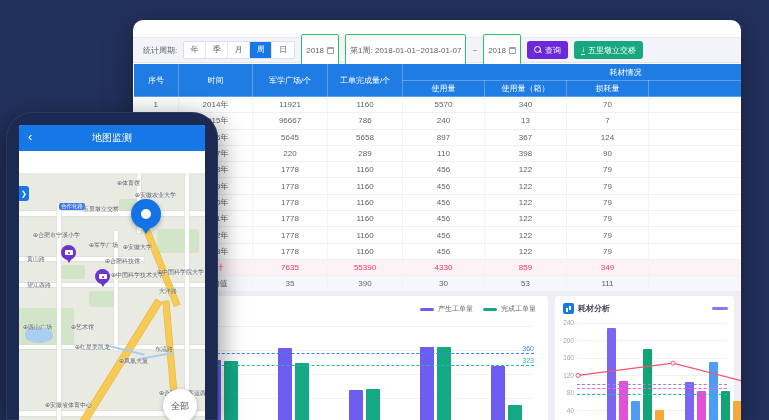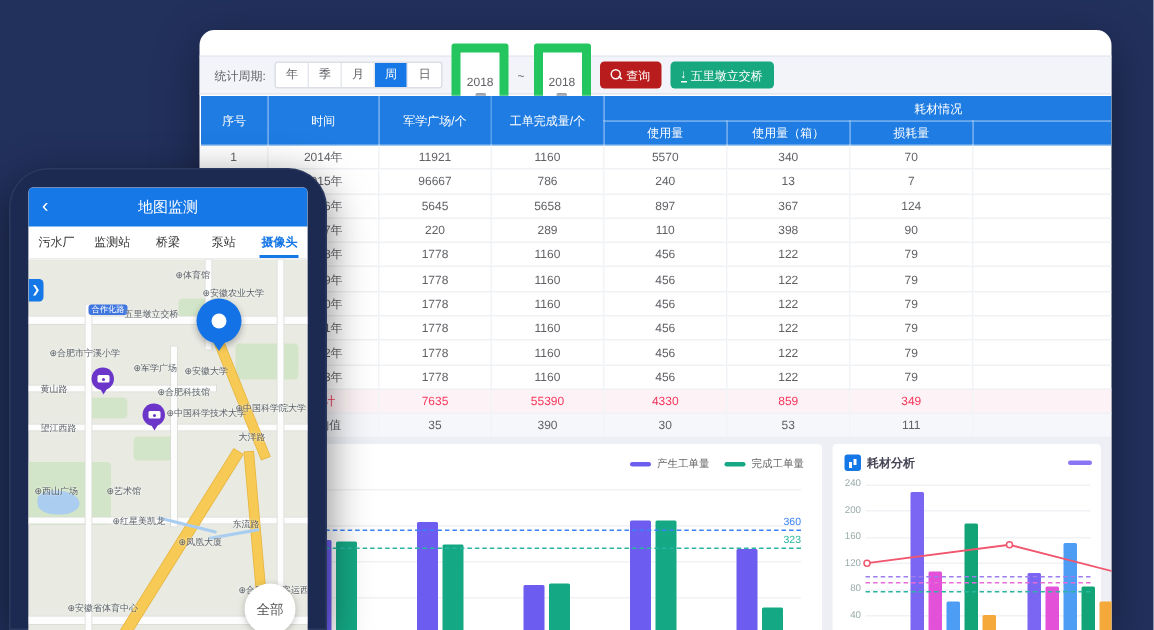--- a/index.html
+++ b/index.html
@@ -14,26 +14,26 @@
   .crumb-bar { width:3px; height:9px; background:#1677e6; margin-right:5px; }
   .crumb-txt { font-size:9px; font-weight:bold; color:#333; }
 
   .fbar { position:absolute; left:0; top:17px; width:100%; height:26px; background:#f2f4f9;
           border-top:1px solid #e8eaf2; border-bottom:1px solid #e3e6ef;
           display:flex; align-items:center; padding:0 10px; gap:6px; font-size:8px; color:#606266; }
   .seg { display:flex; border:1px solid #dcdfe6; border-radius:2px; overflow:hidden; background:#fff; }
   .seg span { width:22px; height:16px; line-height:16px; text-align:center; border-right:1px solid #e6e8ee; color:#606266; cursor:pointer; }
   .seg span:last-child { border-right:none; }
   .seg span.active { background:#1677e6; color:#fff; }
-  .fld { background:#fff; border:6px solid #22c55e; border-radius:2px; height:17px;
-         display:flex; align-items:center; padding:15px 4px; gap:3px; white-space:nowrap;flex-direction:column; }
+  .fld { background:#fff; border:1px solid #22c55e; border-radius:2px; height:17px;
+         display:flex; align-items:center; padding:15px 4px; gap:3px; white-space:nowrap; }
   .cal { width:7px; height:7px; border:1px solid #9aa0ab; border-top:2.5px solid #9aa0ab; border-radius:1px; }
   .btn { height:18px; border-radius:3px; color:#fff; display:flex; align-items:center; gap:3px;
          padding:0 7px; font-size:8px; cursor:pointer; }
-  .btn-q { background:#b91c1c; }
+  .btn-q { background:#6d28d9; }
   .btn-x { background:#18a87f; }
   .mag { position:relative; width:8px; height:8px; }
   .mag::before { content:""; position:absolute; left:0; top:0; width:5px; height:5px; border:1.2px solid #fff; border-radius:50%; }
   .mag::after { content:""; position:absolute; left:5.2px; top:5.2px; width:2.6px; height:1.2px; background:#fff; transform:rotate(45deg); }
   .dl { font-size:8px; line-height:8px; border-bottom:1px solid #fff; }
 
   
   .twrap { position:absolute; left:0; top:43px; width:608px; height:228px; overflow:hidden; }
   table { border-collapse:collapse; table-layout:fixed; width:715px; font-size:8px; }
   col.c1{width:45px} col.c2{width:74px} col.c3{width:75px} col.c4{width:75px}
@@ -121,20 +121,23 @@
         <span>年</span>
         <span>季</span>
         <span>月</span>
         <span class="active">周</span>
         <span>日</span>
       </div>
     <div class="fld">
       <span>2018</span>
       <span class="cal"></span>
     </div>
+    <div class="fld">
+      <span>第1周: 2018-01-01~2018-01-07</span>
+    </div>
     <span>~</span>
     <div class="fld">
       <span>2018</span>
       <span class="cal"></span>
     </div>
     <div class="btn btn-q">
       <span class="mag"></span>
       <span>查询</span>
     </div>
     <div class="btn btn-x">
@@ -372,27 +375,20 @@
     </div>
   </div>
 </div>
 
 <div class="phone">
   <div class="screen">
     <div class="p-head">
       <span class="p-back">‹</span>
       <span class="p-title">地图监测</span>
     </div>
-    <div class="p-tabs" id="p-tabs">
-        <div class="p-tab">污水厂</div>
-        <div class="p-tab">监测站</div>
-        <div class="p-tab">桥梁</div>
-        <div class="p-tab">泵站</div>
-        <div class="p-tab active">摄像头</div>
-      </div>
     <div class="map">
       <div class="park" style="left:138px;top:56px;width:42px;height:24px"></div>
       <div class="park" style="left:100px;top:26px;width:30px;height:14px"></div>
       <div class="park" style="left:40px;top:92px;width:26px;height:14px"></div>
       <div class="park" style="left:70px;top:118px;width:28px;height:16px"></div>
       <div class="park" style="left:-5px;top:135px;width:60px;height:42px"></div>
       <div class="pond" style="left:6px;top:154px;width:28px;height:16px"></div>
       <div class="road" style="left:0;top:38px;right:0;height:5px"></div>
       <div class="road" style="left:0;top:84px;width:125px;height:4px"></div>
       <div class="road" style="left:0;top:110px;right:0;height:4px"></div>

